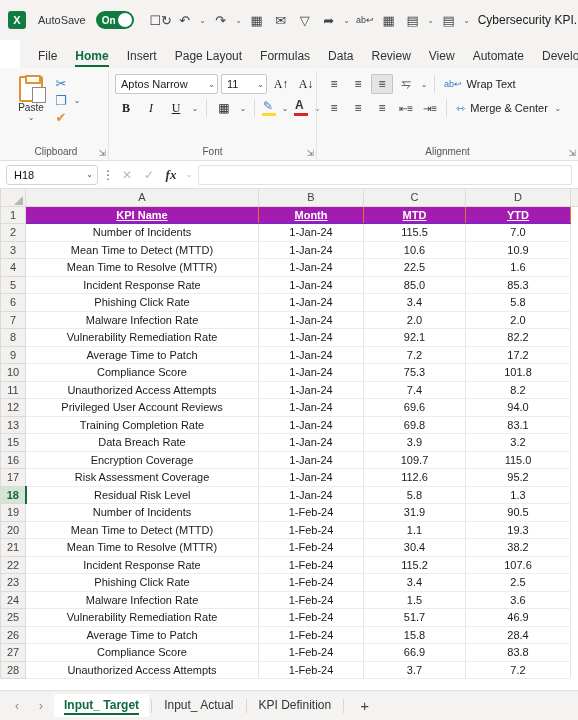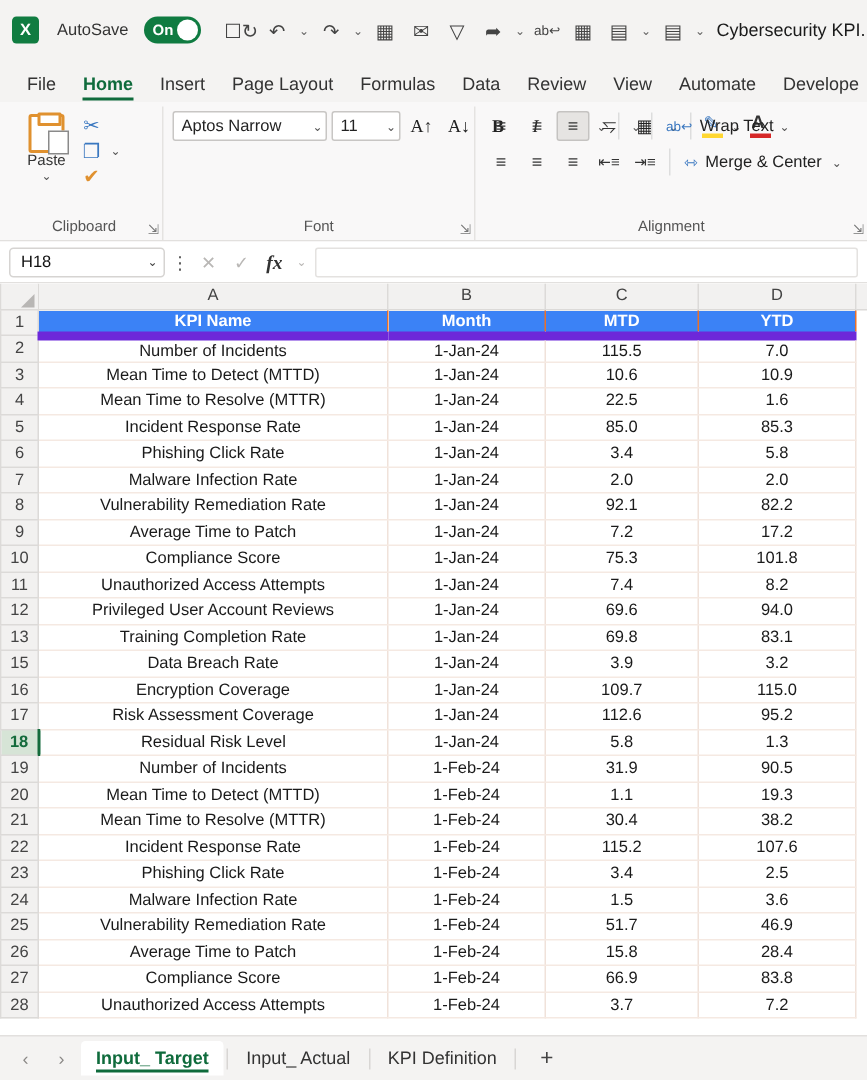--- a/index.html
+++ b/index.html
@@ -43,21 +43,21 @@
   }
   .qcaret { font-size: 8px; color: #666; width: 10px; text-align: center; }
   .doc-title {
     margin-left: auto; font-size: 12px; color: #1a1a1a;
     white-space: nowrap; padding-right: 2px;
   }
 
   
   .ribbon-tabs {
     height: 28px; background: #f4f3f2;
-    display: flex; align-items: flex-end; padding-left: 10px; gap: 2px;
+    display: flex; align-items: flex-end; padding-left: 10px; gap: 2px; margin-left: 20px;
   }
   .rtab {
     font-size: 12px; color: #333; padding: 3px 8px 5px 8px;
     white-space: nowrap; position: relative;
   }
   .rtab.active { color: #0f6b3c; font-weight: 600; }
   .rtab.active::after {
     content: ""; position: absolute; left: 8px; right: 8px; bottom: 1px;
     height: 2px; background: #0f6b3c;
   }
@@ -93,21 +93,21 @@
     border: 2px solid #e0912f; border-radius: 1px; background: #fff;
   }
   .paste-ico::after {
     content: ""; position: absolute; right: -5px; bottom: -3px; width: 12px; height: 14px;
     border: 1.5px solid #8a8a8a; background: #fff;
   }
   .clip-small { display: flex; flex-direction: column; gap: 2px; padding-top: 2px; }
   .clip-row { display: flex; align-items: center; gap: 2px; }
   .mini-ico { font-size: 13px; color: #3b78c0; width: 18px; text-align: center; }
 
-  .font-grid { display: flex; gap: 4px; }
+  .font-grid { display: flex; flex-direction: column; gap: 4px; }
   .font-row { display: flex; align-items: center; gap: 3px; }
   .combo {
     height: 20px; border: 1px solid #c8c6c4; background: #fff; border-radius: 2px;
     display: flex; align-items: center; padding: 0 2px 0 5px; font-size: 11px; color: #222;
   }
   .combo .cv { flex: 1; white-space: nowrap; overflow: hidden; }
   .combo .cc { font-size: 8px; color: #555; padding-left: 4px; }
   .fbtn {
     width: 22px; height: 20px; display: flex; align-items: center; justify-content: center;
     font-size: 12px; color: #222; border-radius: 2px;
@@ -133,21 +133,21 @@
     height: 20px; padding: 0 4px;
   }
   .vdiv { width: 1px; height: 18px; background: #ddd; margin: 0 3px; }
 
   
   .formula-bar {
     height: 28px; background: #ffffff; display: flex; align-items: center;
     padding: 0 6px; gap: 4px; border-bottom: 1px solid #e2e0de;
   }
   .namebox {
-    width: 104px; height: 20px; border: 1px solid #d6d4d2; border-radius: 3px;
+    width: 92px; height: 20px; border: 1px solid #d6d4d2; border-radius: 3px;
     display: flex; align-items: center; padding: 0 4px 0 7px; font-size: 11px; color: #111;
     background: #fff;
   }
   .namebox .nv { flex: 1; }
   .namebox .nc { font-size: 8px; color: #444; }
   .fb-dots { font-size: 12px; color: #555; width: 12px; text-align: center; }
   .fb-ico { width: 18px; text-align: center; font-size: 12px; color: #b9b7b5; }
   .fb-fx { font-family: "Liberation Serif", serif; font-style: italic; font-weight: bold; color: #333; font-size: 13px; }
   .fb-input {
     flex: 1; height: 20px; border: 1px solid #e4e2e0; border-radius: 2px; background: #fff;
@@ -185,22 +185,22 @@
     background: #d6e4d6; color: #156b3c; font-weight: 600;
     border-right: 2px solid #156b3c;
   }
   td.cell {
     height: 17.5px; font-size: 11px; color: #1a1a1a;
     border-right: 1px solid #f0e2da; border-bottom: 1px solid #f5e9e2;
     text-align: center; vertical-align: middle; padding: 0 2px;
     white-space: nowrap; overflow: hidden;
   }
   tr.hdrrow td.cell {
-    background: #3b82f6; color: #ffffff; font-weight: bold;
-    border-right: 1px solid #e8702a; border-bottom: 6px solid #6d28d9;
+    background: #a21caf; color: #ffffff; font-weight: bold;
+    border-right: 1px solid #e8702a; border-bottom: 1px solid #6d28d9; text-decoration: underline;
   }
   td.spacer { background: #fff; border: none; }
   tr.hdrrow td.spacer { background: #fff; }
 
   
   .tabbar {
     position: absolute; left: 0; right: 0; bottom: 0; height: 30px;
     background: #f4f3f2; border-top: 1px solid #e2e0de;
     display: flex; align-items: center; padding-left: 6px; gap: 2px;
   }

